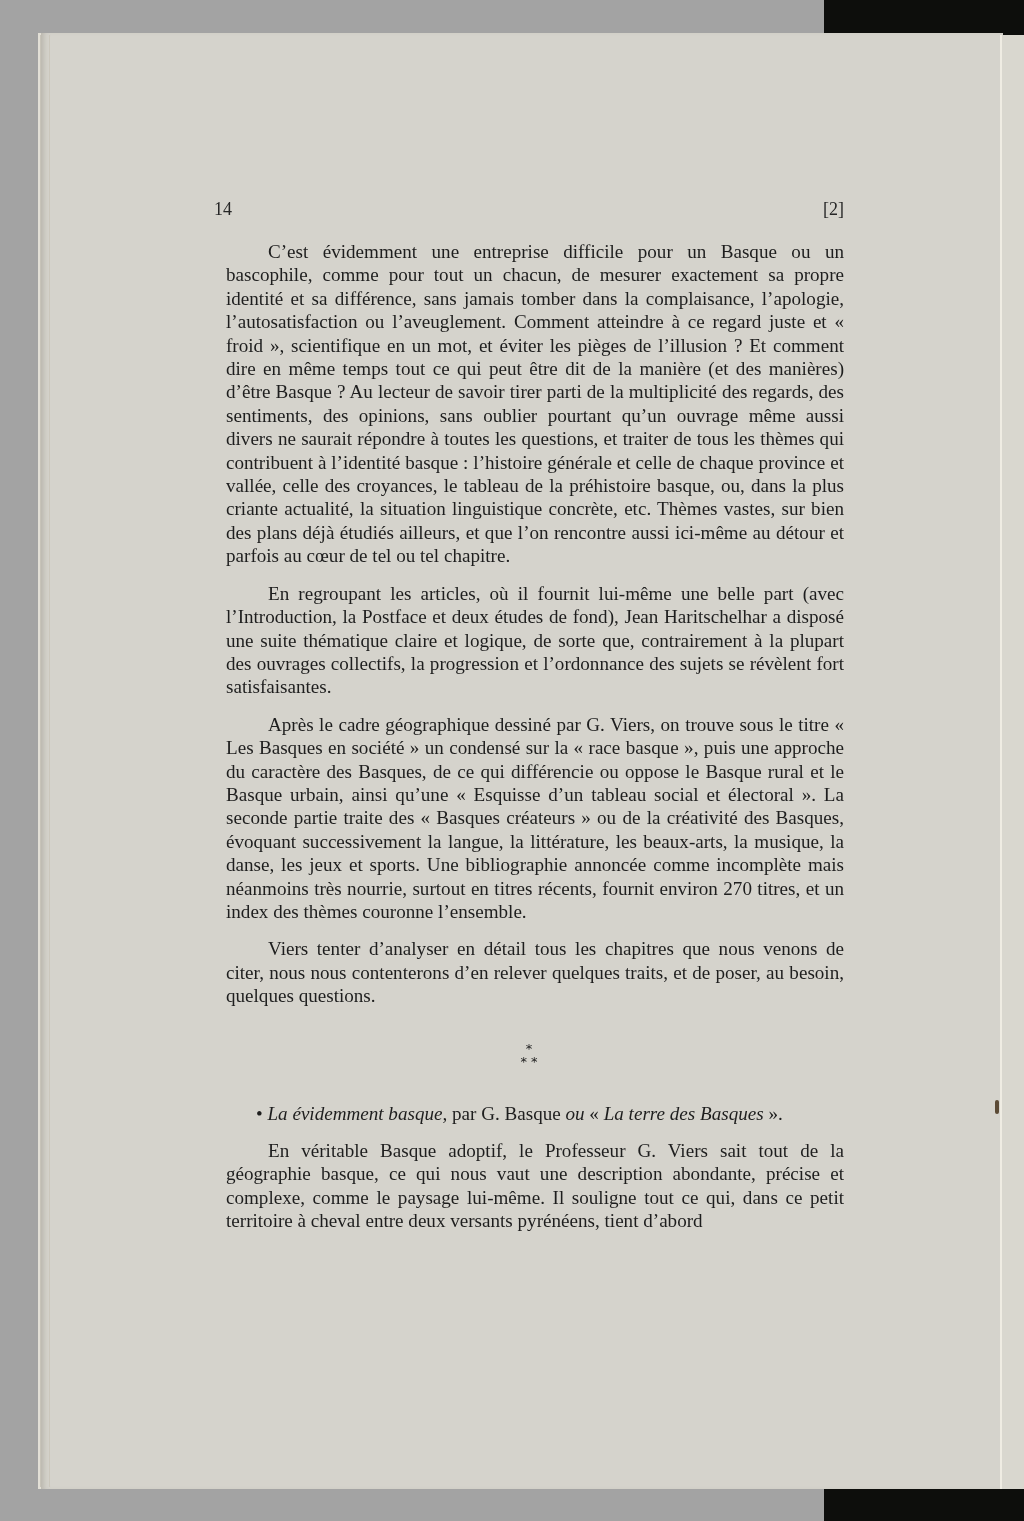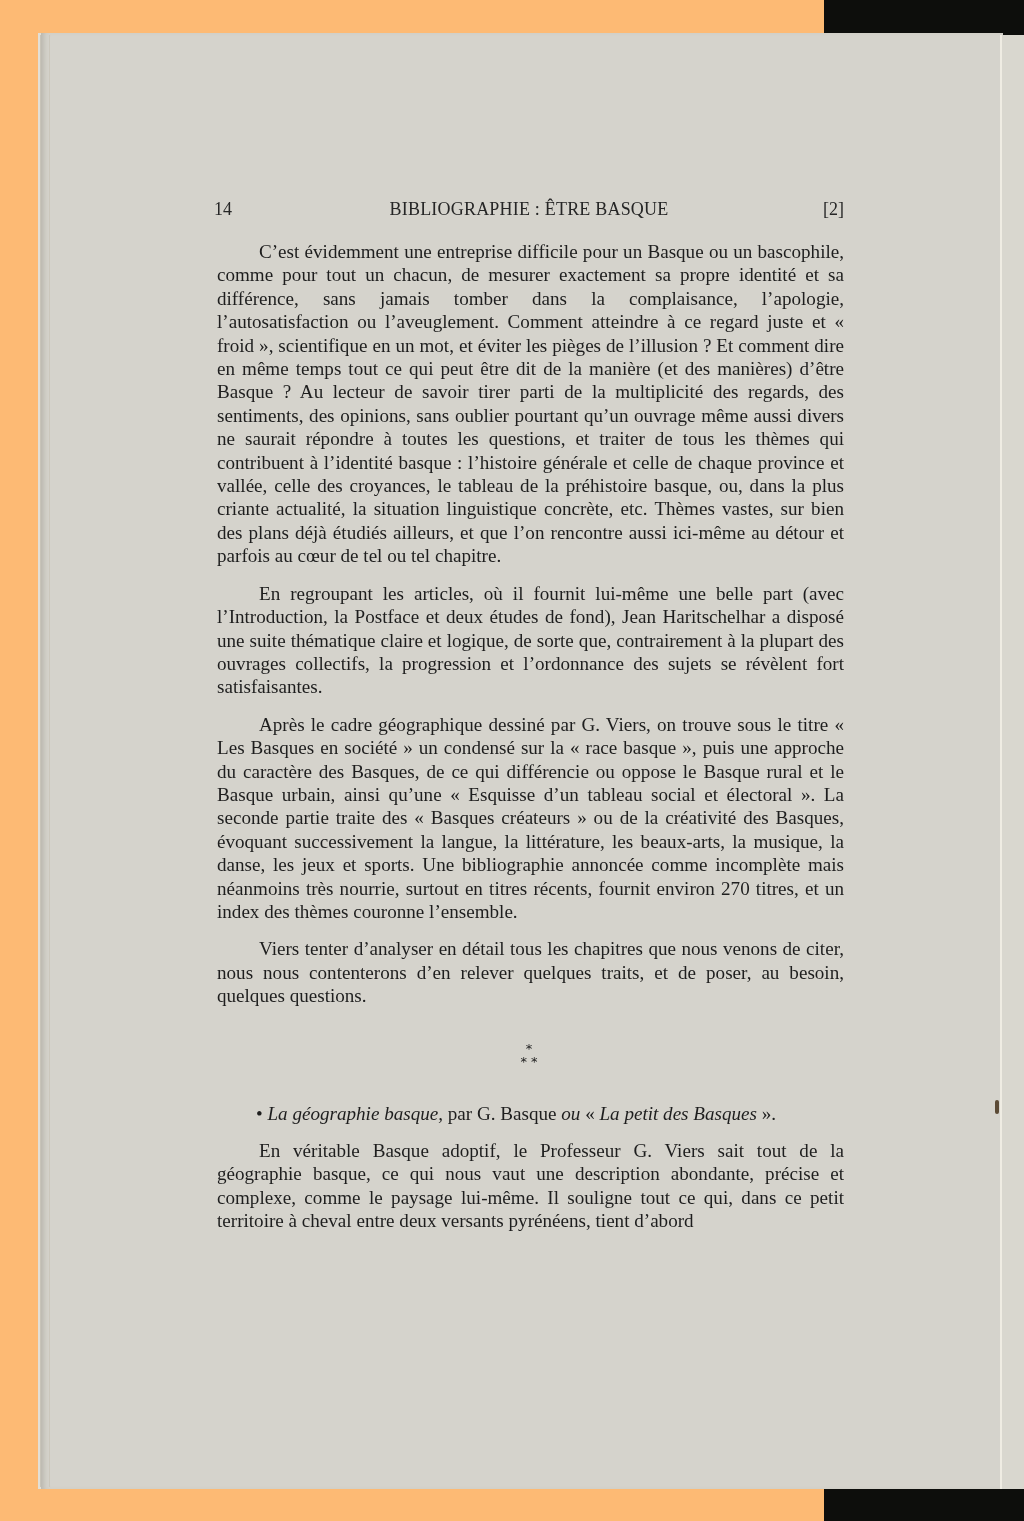--- a/index.html
+++ b/index.html
@@ -7,21 +7,21 @@
       padding: 0;
       width: 1024px;
       height: 1521px;
       background: #0d0e0c;
       overflow: hidden;
     }
     .scan {
       position: relative;
       width: 824px;
       height: 1521px;
-      background: #fdba74;
+      background: #a3a3a3;
     }
     .page {
       position: absolute;
       left: 38px;
       top: 33px;
       width: 962px;
       height: 1456px;
       background: #d5d3cc;
       border-left: 3px solid #e2dfd6;
       box-shadow: inset 6px 0 6px -4px rgba(120,115,100,0.35);
@@ -72,21 +72,21 @@
       top: 240px;
       width: 630px;
       font-family: "Liberation Serif", serif;
       font-size: 19.1px;
       line-height: 23.4px;
       color: #1e1e1e;
       text-align: justify;
       hyphens: manual;
     }
     .para {
-      margin: 0 0 14px 3px;
+      margin: 0 0 14px 12px;
       text-indent: 42px;
     }
     .asterism {
       text-align: center;
       font-family: "DejaVu Sans", sans-serif;
       font-size: 13px;
       line-height: 13px;
       margin: 34px 0 34px 0;
       color: #222;
     }
@@ -102,34 +102,33 @@
 <body>
 
 <div class="scan">
   <div class="page"></div>
   <div class="page-edge-lines"></div>
   <div class="next-page"></div>
   <div class="gutter-mark"></div>
 
   <div class="header">
     <span class="pagenum">14</span>
-    <span class="title">BIBLIOGRAPHIE : ÊTRE BASQUE</span>
     <span class="ref">[2]</span>
   </div>
 
   <div class="body">
     <p class="para">C’est évidemment une entreprise difficile pour un Basque ou un bascophile, comme pour tout un chacun, de mesurer exactement sa propre identité et sa différence, sans jamais tomber dans la complaisance, l’apologie, l’autosatisfaction ou l’aveuglement. Comment atteindre à ce regard juste et « froid », scientifique en un mot, et éviter les pièges de l’illusion ? Et comment dire en même temps tout ce qui peut être dit de la manière (et des manières) d’être Basque ? Au lecteur de savoir tirer parti de la multiplicité des regards, des sentiments, des opinions, sans oublier pourtant qu’un ouvrage même aussi divers ne saurait répondre à toutes les questions, et traiter de tous les thèmes qui contribuent à l’identité basque : l’histoire générale et celle de chaque province et vallée, celle des croyances, le tableau de la préhistoire basque, ou, dans la plus criante actualité, la situation linguistique concrète, etc. Thèmes vastes, sur bien des plans déjà étudiés ailleurs, et que l’on rencontre aussi ici-même au détour et parfois au cœur de tel ou tel chapitre.</p>
     <p class="para">En regroupant les articles, où il fournit lui-même une belle part (avec l’Introduction, la Postface et deux études de fond), Jean Haritschelhar a disposé une suite thématique claire et logique, de sorte que, contrairement à la plupart des ouvrages collectifs, la progression et l’ordonnance des sujets se révèlent fort satisfaisantes.</p>
     <p class="para">Après le cadre géographique dessiné par G. Viers, on trouve sous le titre « Les Basques en société » un condensé sur la « race basque », puis une approche du caractère des Basques, de ce qui différencie ou oppose le Basque rural et le Basque urbain, ainsi qu’une « Esquisse d’un tableau social et électoral ». La seconde partie traite des « Basques créateurs » ou de la créativité des Basques, évoquant successivement la langue, la littérature, les beaux-arts, la musique, la danse, les jeux et sports. Une bibliographie annoncée comme incomplète mais néanmoins très nourrie, surtout en titres récents, fournit environ 270 titres, et un index des thèmes couronne l’ensemble.</p>
     <p class="para">Viers tenter d’analyser en détail tous les chapitres que nous venons de citer, nous nous contenterons d’en relever quelques traits, et de poser, au besoin, quelques questions.</p>
 
     <div class="asterism">
       <span class="row">*</span>
       <span class="row">* *</span>
     </div>
 
     <p class="section-head">
       <span>•</span>
-      <span class="it">La géographie basque,</span><span> par G. Basque </span><span class="it">ou</span><span> « </span><span class="it">La petit des Basques</span><span> ».</span>
+      <span class="it">La évidemment basque,</span><span> par G. Basque </span><span class="it">ou</span><span> « </span><span class="it">La terre des Basques</span><span> ».</span>
     </p>
     <p class="para">En véritable Basque adoptif, le Professeur G. Viers sait tout de la géographie basque, ce qui nous vaut une description abondante, précise et complexe, comme le paysage lui-même. Il souligne tout ce qui, dans ce petit territoire à cheval entre deux versants pyrénéens, tient d’abord</p>
   </div>
 </div>
 
 </body></html>

